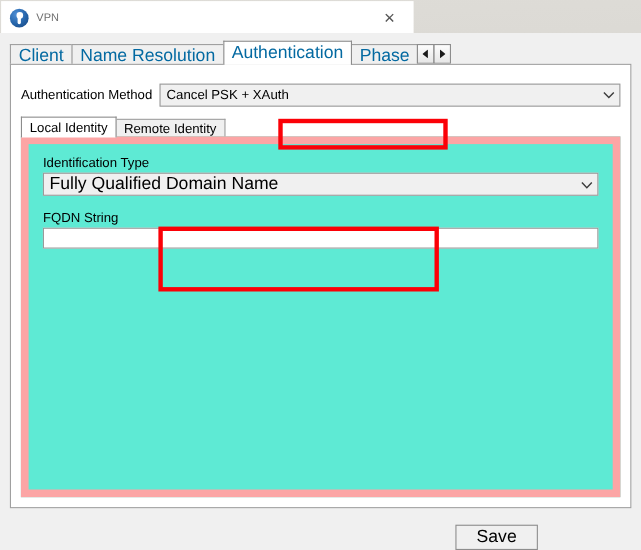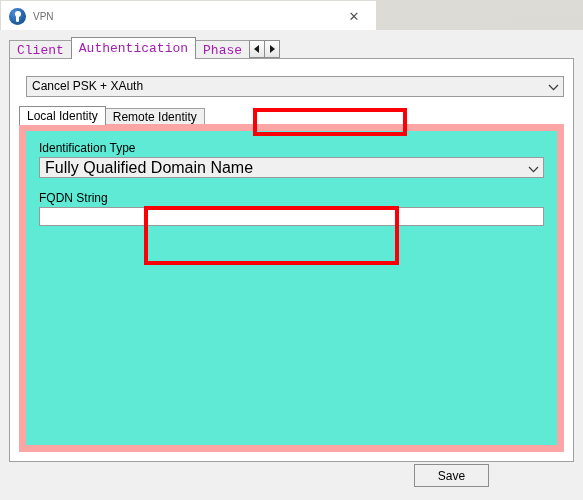--- a/index.html
+++ b/index.html
@@ -287,29 +287,28 @@
     left: 9px; top: 7px;
     right: 9px;
     height: 22px;
     display: flex;
     align-items: flex-end;
   }
   .tab {
     height: 19px;
     line-height: 19px;
     padding: 0 7px;
-    font-size: 13px;
-    color: #a21caf;
+    font-size: 16px;
+    color: #0369a1;
     background: #f0f0f0;
     border: 1px solid #a0a0a0;
     border-bottom: none;
     margin-right: -1px;
     white-space: nowrap;
     box-sizing: border-box;
-    font-family: Liberation Mono, monospace;
   }
   .tab.selected {
     height: 22px;
     line-height: 22px;
     background: #ffffff;
     border-color: #8c8c8c;
     position: relative;
     z-index: 3;
   }
   .tab.clipped { overflow: hidden; }
@@ -445,26 +444,26 @@
   }
 
   
   #dlg-footer {
     position: absolute;
     left: 0; right: 0; bottom: 0;
     height: 36px;
   }
   .dlg-btn {
     position: absolute;
-    top: 0;
+    top: 13px;
     width: 73px; height: 21px;
     background: #f0f0f0;
     border: 1px solid #8d8d8d;
     font-family: "Liberation Sans", sans-serif;
-    font-size: 12px;
+    font-size: 16px;
     color: #000;
     display: flex;
     align-items: center;
     justify-content: center;
   }
   #btn-save { right: 94px; }
   #btn-cancel { right: 13px; }
 
   
   .annot {
@@ -545,39 +544,41 @@
 
     <div id="dlg-titlebar">
       <div id="dlg-title-text">VPN Site Configuration</div>
       <div id="dlg-close">✕</div>
     </div>
 
     <div id="dlg-content">
 
       <div id="tabstrip">
         <div class="tab">Client</div>
+        <div class="tab">Name Resolution</div>
         <div class="tab selected">Authentication</div>
         <div class="tab clipped">Phase</div>
         <div id="tab-scroller">
           <div class="scroll-btn">
             <svg width="6" height="8" viewBox="0 0 6 8" aria-hidden="true">
               <polygon points="5,0 5,8 0,4" fill="#1a1a1a"></polygon>
             </svg>
           </div>
           <div class="scroll-btn">
             <svg width="6" height="8" viewBox="0 0 6 8" aria-hidden="true">
               <polygon points="1,0 1,8 6,4" fill="#1a1a1a"></polygon>
             </svg>
           </div>
         </div>
       </div>
 
       <div id="tabpage">
 
         <div class="field-row">
+          <span class="field-label">Authentication Method</span>
           <div class="combo">
             <span class="combo-text">Cancel PSK + XAuth</span>
             <span class="chev">
               <svg width="11" height="7" viewBox="0 0 11 7" aria-hidden="true">
                 <polyline points="1,1 5.5,5.6 10,1" fill="none" stroke="#3c3c3c" stroke-width="1.3"></polyline>
               </svg>
             </span>
           </div>
         </div>
 

